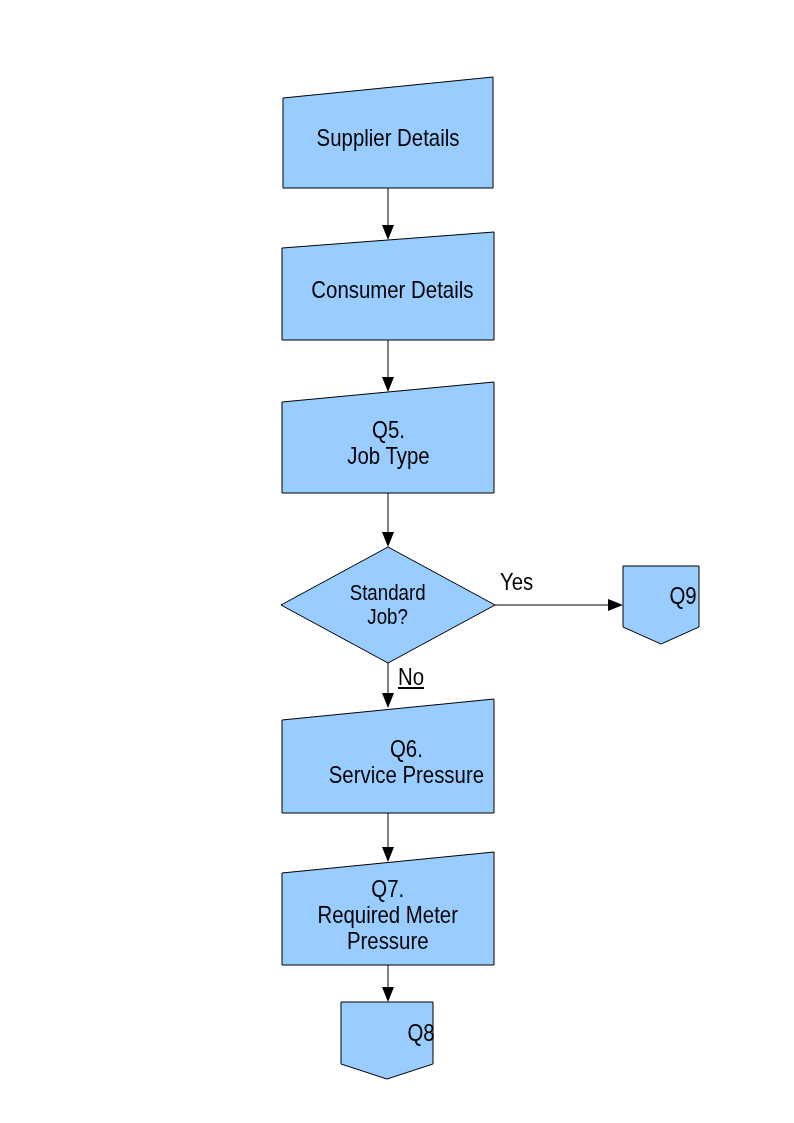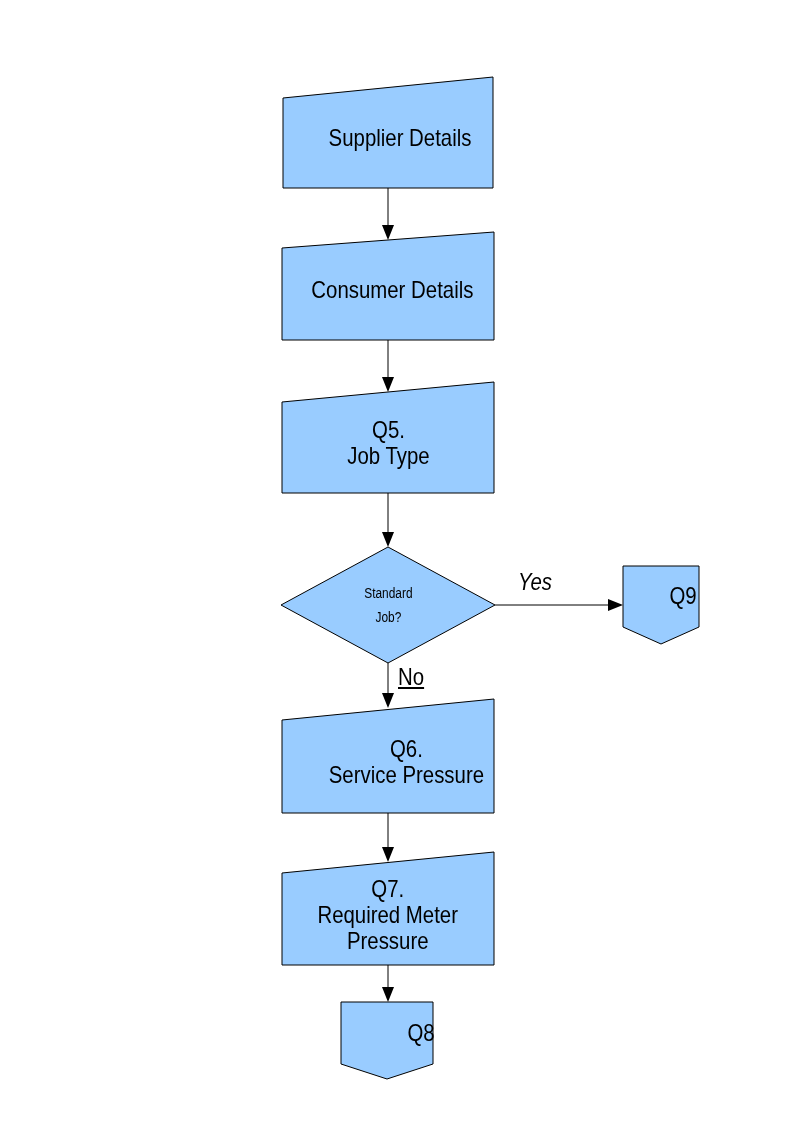--- a/index.html
+++ b/index.html
@@ -42,21 +42,21 @@
     justify-content: flex-start;
     text-align: left;
   }
   .label.align-left .inner {
     transform-origin: left center;
   }
   .label .line {
     display: block;
   }
   .fs-box  { font-size: 24px; line-height: 26px; }
-  .fs-diam { font-size: 14px; line-height: 24px; }
+  .fs-diam { font-size: 22px; line-height: 24px; }
 </style>
 </head>
 <body>
 
 <div class="page">
 
   <svg class="diagram-svg" width="794" height="1123" viewBox="0 0 794 1123" xmlns="http://www.w3.org/2000/svg">
 
     <polygon class="node" points="283,98 493,77 493,188 283,188" fill="#99ccff" stroke="#000000"></polygon>
     <polygon class="node" points="282,248 494,232 494,340 282,340" fill="#99ccff" stroke="#000000"></polygon>
@@ -90,21 +90,21 @@
     <g>
       <line class="edge" x1="388" y1="813" x2="388" y2="848" stroke="#000000"></line>
       <polygon class="head" points="388,862 382,847 394,847" fill="#000000"></polygon>
     </g>
     <g>
       <line class="edge" x1="388" y1="965" x2="388" y2="988" stroke="#000000"></line>
       <polygon class="head" points="388,1002 382,987 394,987" fill="#000000"></polygon>
     </g>
   </svg>
 
-  <div class="label fs-box" style="left:282px;top:87px;width:212px;height:101px;padding-left:12px;">
+  <div class="label fs-box" style="left:282px;top:87px;width:212px;height:101px;">
     <div class="inner">
       <span class="line">Supplier Details</span>
     </div>
   </div>
 
   <div class="label fs-box" style="left:282px;top:240px;width:220px;height:100px;">
     <div class="inner">
       <span class="line">Consumer Details</span>
     </div>
   </div>
@@ -116,21 +116,21 @@
     </div>
   </div>
 
   <div class="label fs-diam" style="left:298px;top:577px;width:180px;height:56px;">
     <div class="inner">
       <span class="line">Standard</span>
       <span class="line">Job?</span>
     </div>
   </div>
 
-  <div class="label fs-box" style="left:500px;top:568px;width:70px;height:28px;font-style:italic;">
+  <div class="label fs-box" style="left:482px;top:568px;width:70px;height:28px;">
     <div class="inner">
       <span class="line">Yes</span>
     </div>
   </div>
 
   <div class="label fs-box" style="left:623px;top:563px;width:76px;height:66px;justify-content:flex-end;">
     <div class="inner">
       <span class="line">Q9</span>
     </div>
   </div>

